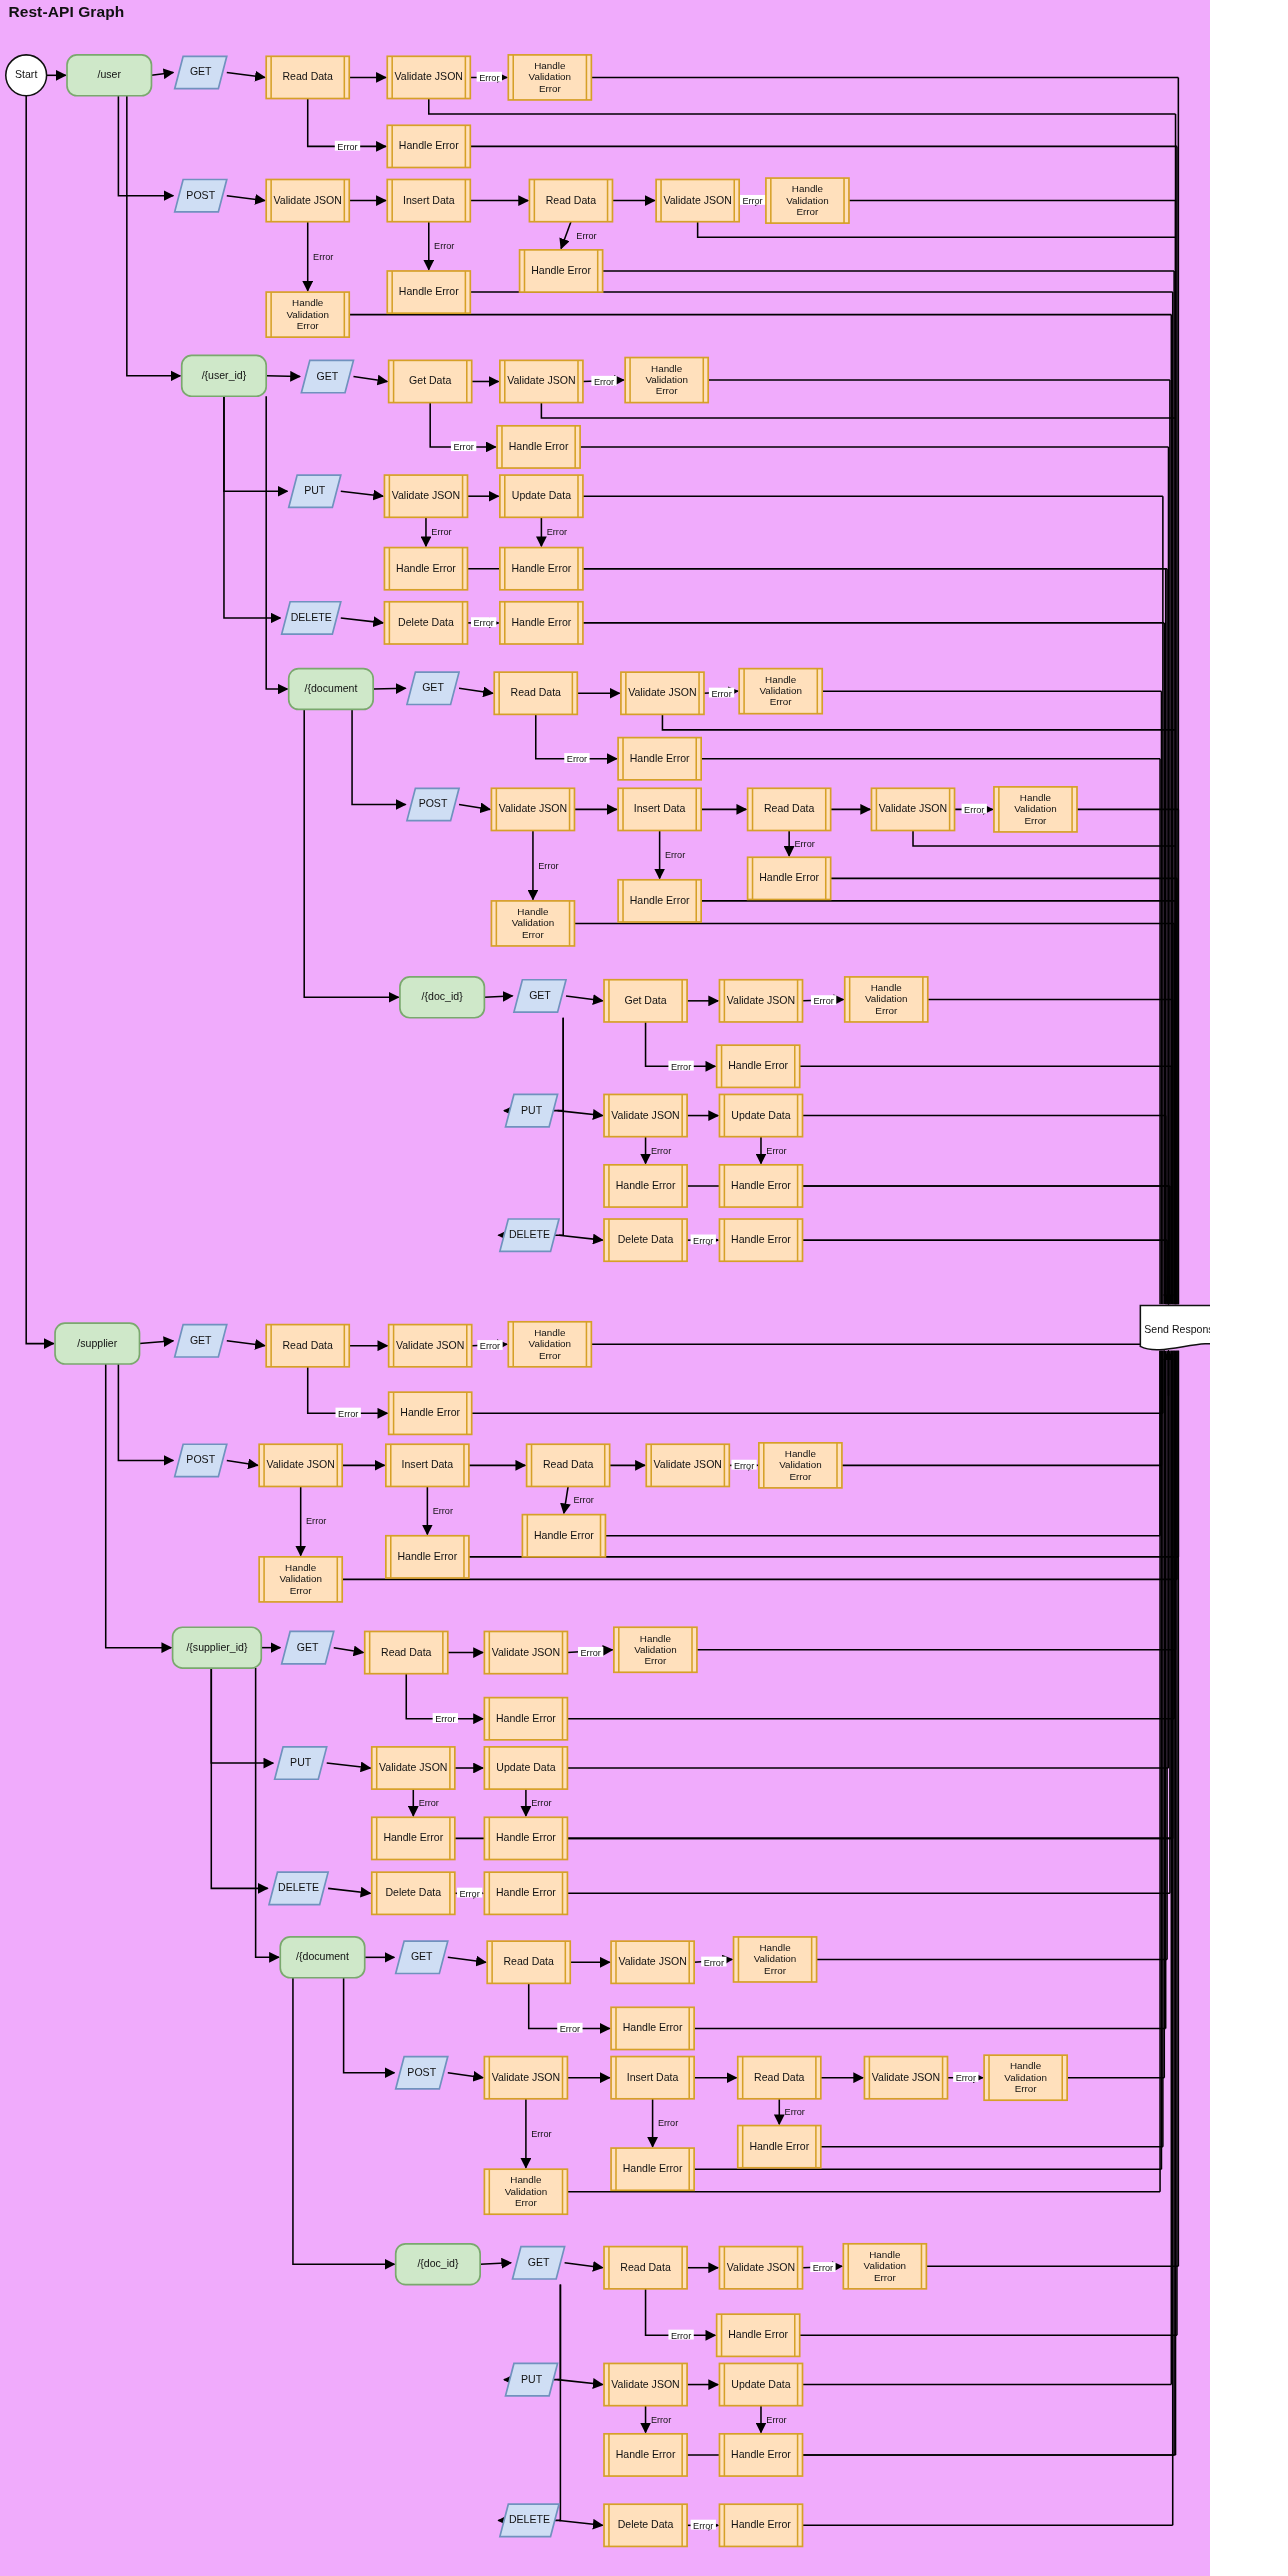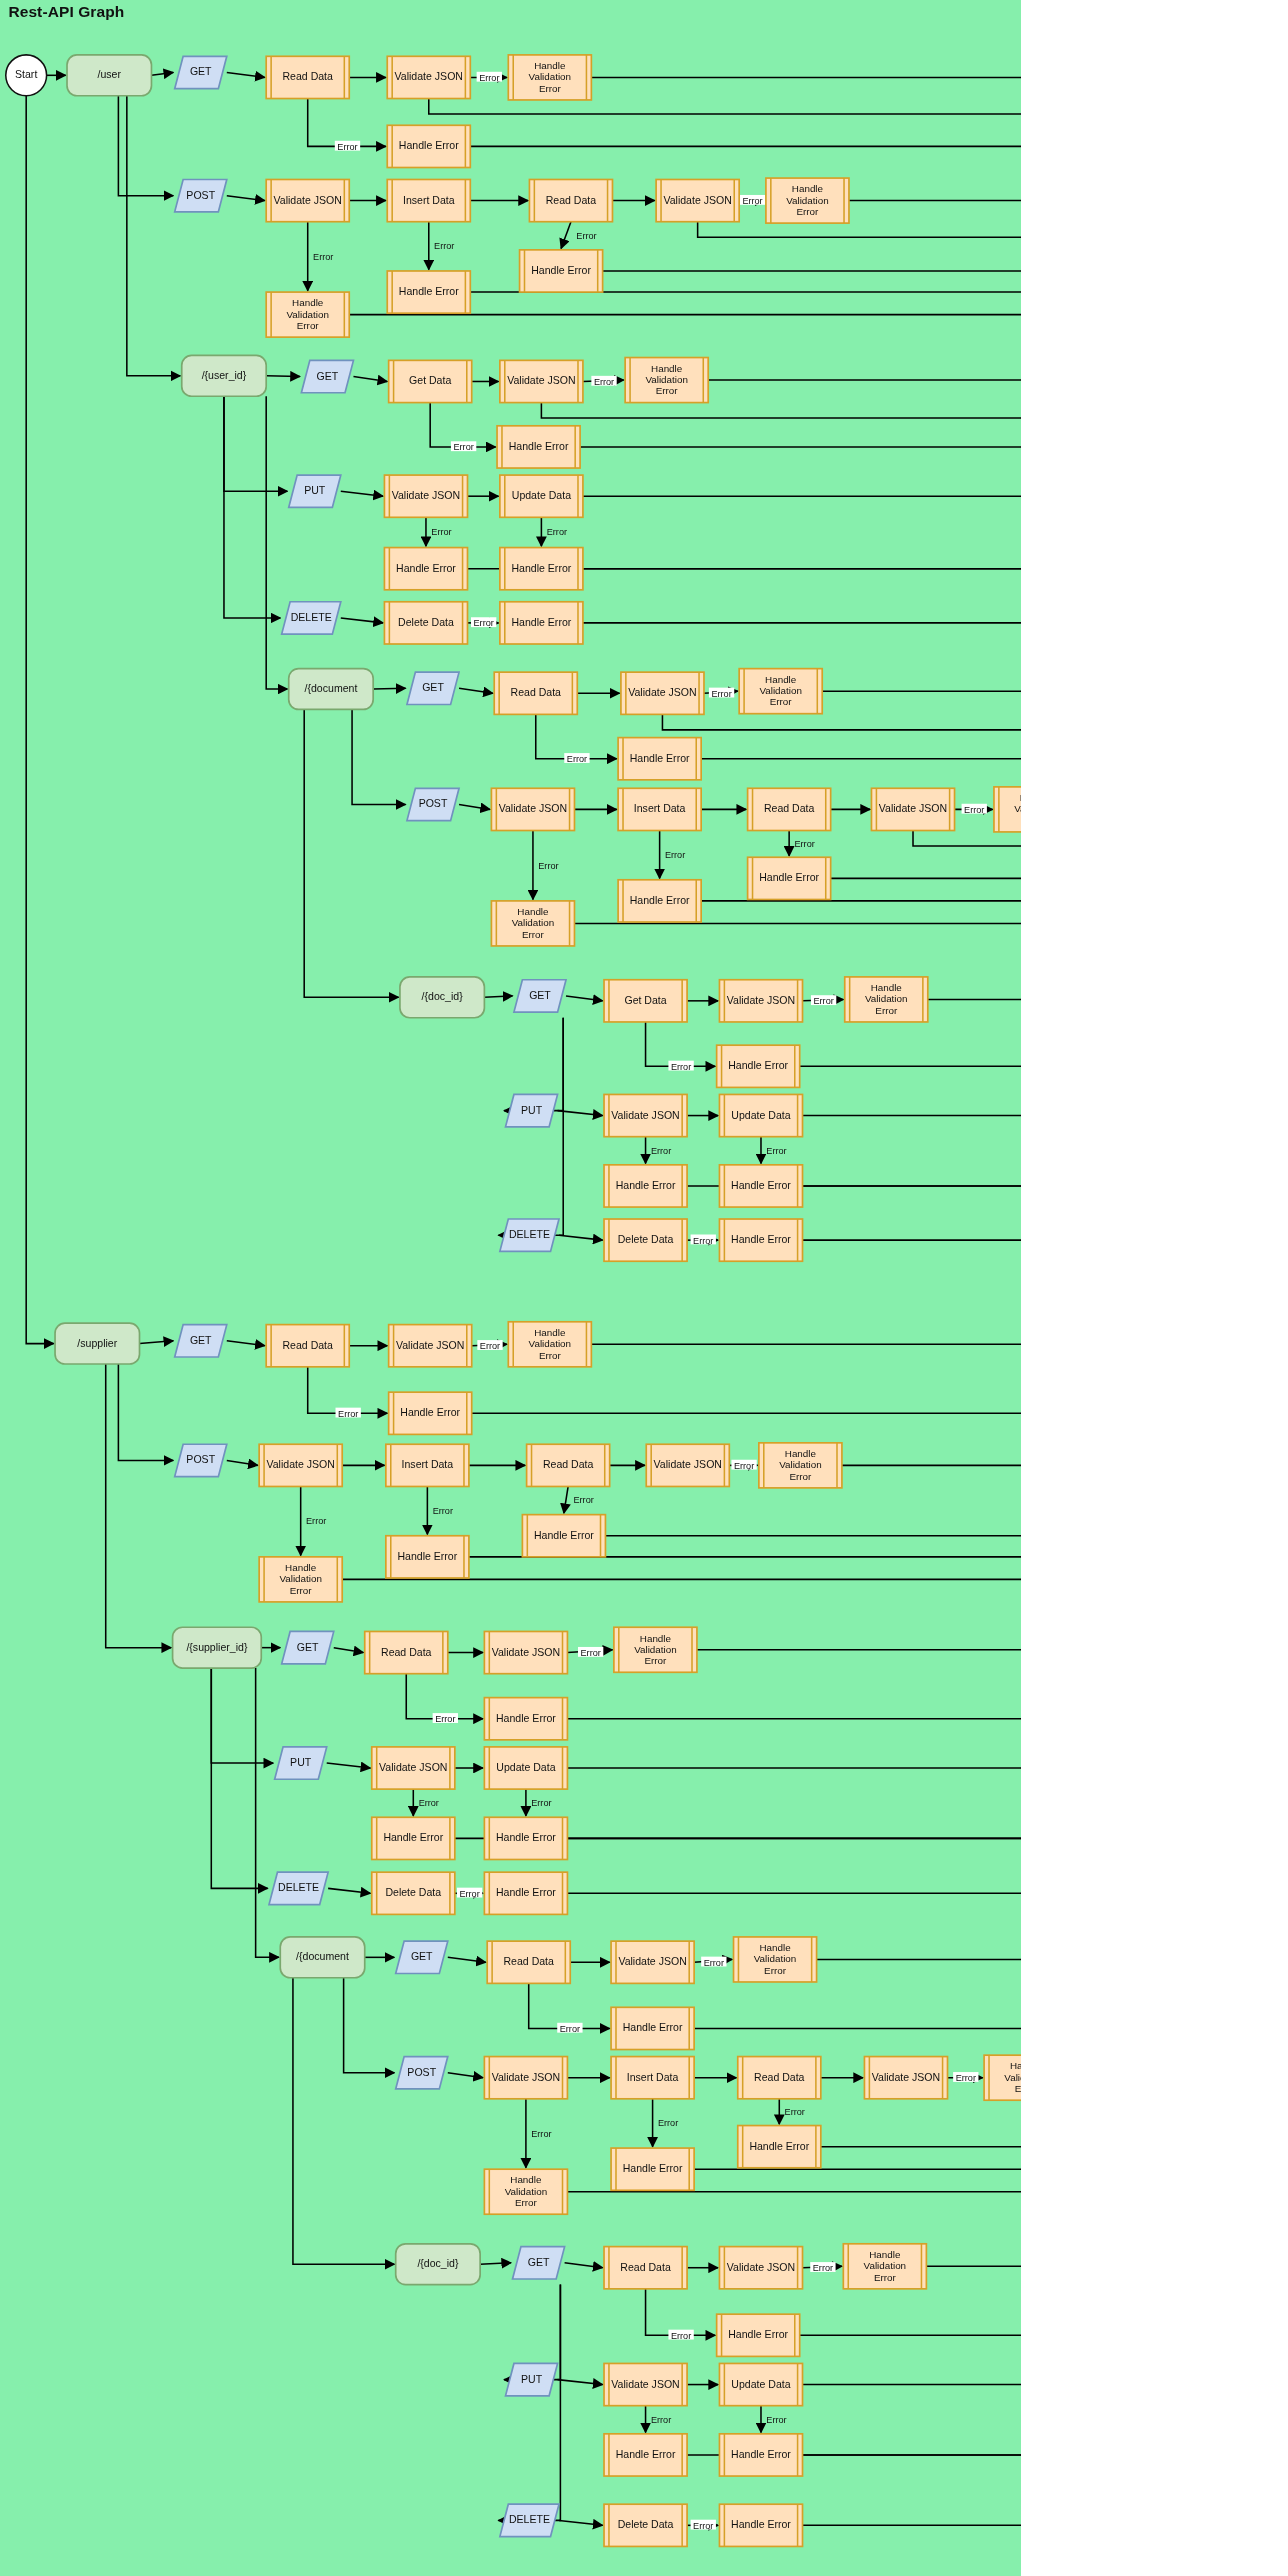--- a/index.html
+++ b/index.html
@@ -1,17 +1,17 @@
 <!DOCTYPE html>
 <html style="font-size:11.3px"><head>
 <meta charset="utf-8">
 <style>
   html,body{margin:0;padding:0;background:#ffffff;}
   body{font-family:"Liberation Sans",sans-serif;}
-  #stage{position:relative;width:1021px;height:2576px;background:#86efac;overflow:hidden;}
+  #stage{position:relative;width:1210px;height:2576px;background:#f0abfc;overflow:hidden;}
   #title{position:absolute;left:8.4px;top:2.8px;font-size:15.5px;font-weight:bold;color:#111;letter-spacing:0.1px;}
   svg{position:absolute;left:0;top:0;width:1289px;height:2576px;}
   .edge{stroke:#000;stroke-width:2.2px;fill:none;}
   .elabel{font-family:"Liberation Sans",sans-serif;font-size:13px;fill:#111;}
   .nlabel{font-family:"Liberation Sans",sans-serif;font-size:15px;fill:#111;text-anchor:middle;dominant-baseline:middle;}
   .nlabel.sm{font-size:14px;}
   .proc{fill:#ffe0bc;stroke:#d6a028;stroke-width:2.4px;}
   .procbar{fill:none;stroke:#d6a028;stroke-width:2.2px;}
   .route{fill:#cfe8c9;stroke:#7aa86e;stroke-width:2.4px;}
   .verb{fill:#cfdef4;stroke:#7092be;stroke-width:2.4px;}

